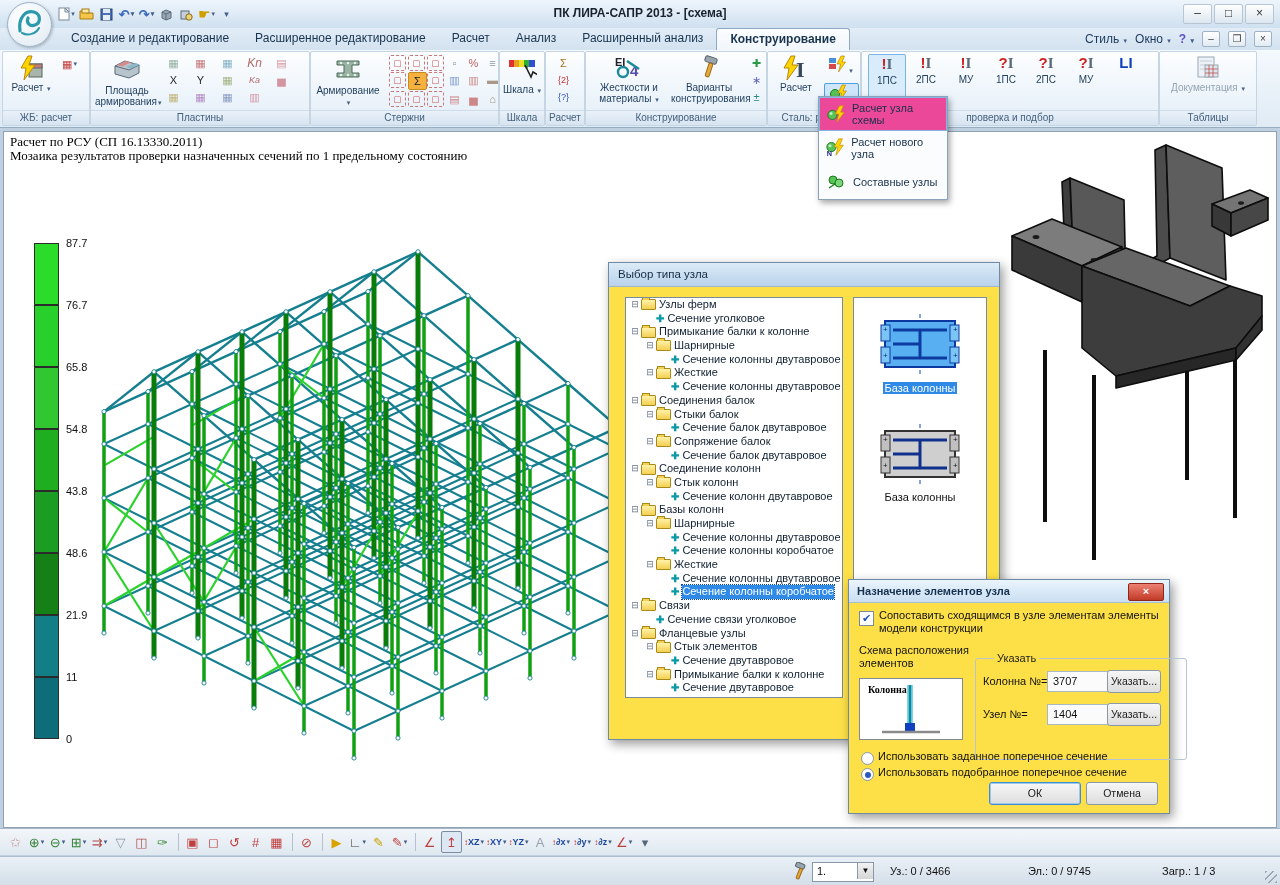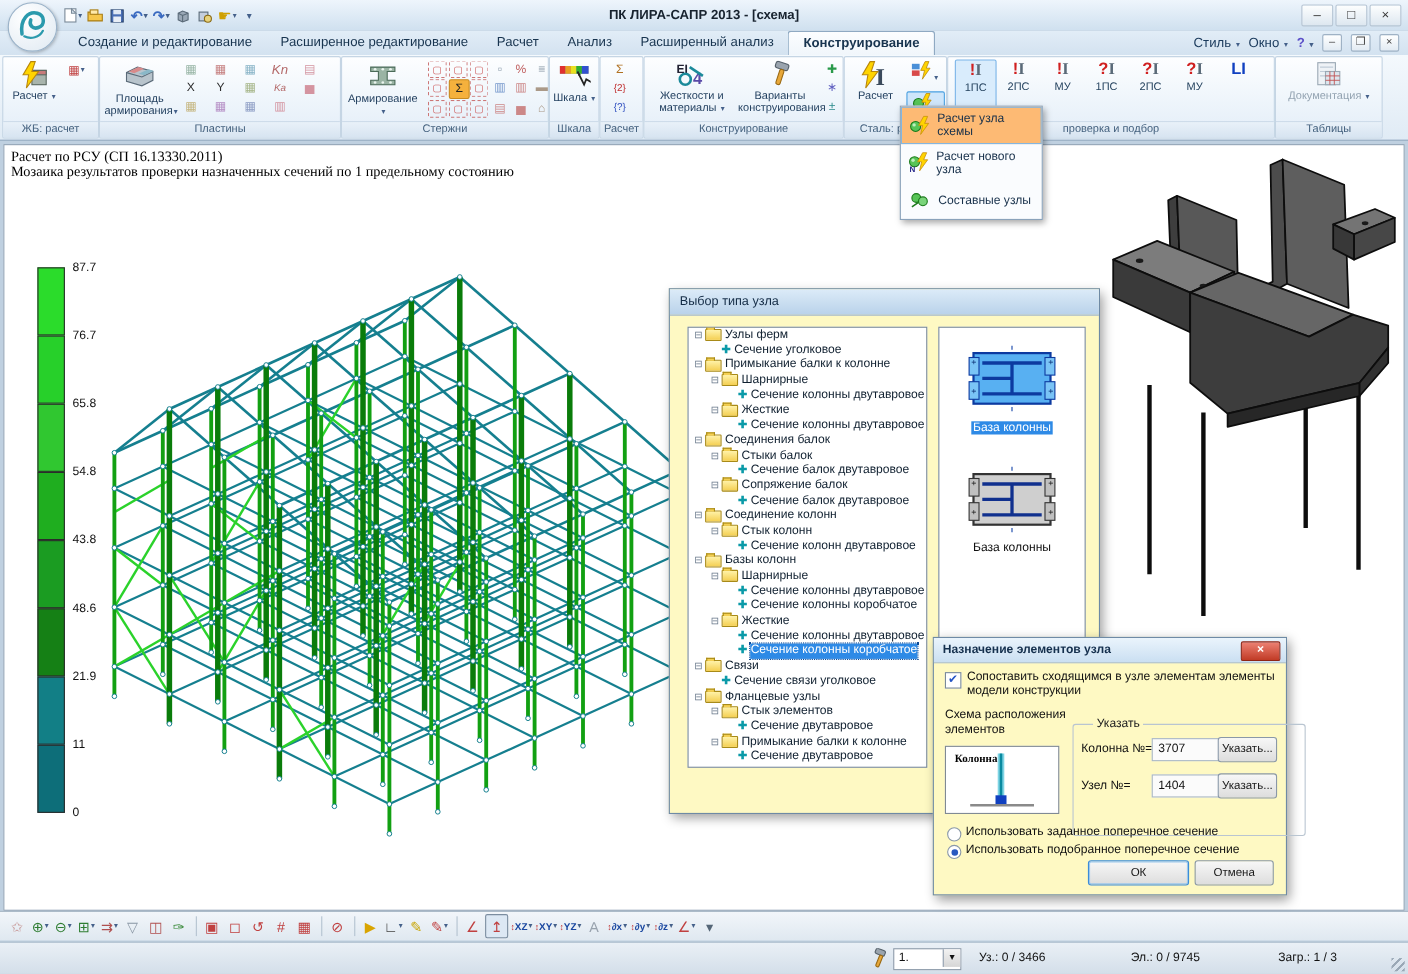--- a/index.html
+++ b/index.html
@@ -55,31 +55,31 @@
   .checkitem{position:absolute;top:2px;width:36px;height:54px;text-align:center;cursor:pointer;border-radius:2px;}
   .checkitem.hot{border:1px solid #7ab4e8;background:#d9ecfc;}
   .ck-mark{font-size:15px;font-weight:bold;display:inline-block;}
   .ck-beam{font-family:"Liberation Serif",serif;font-weight:bold;font-size:15px;color:#5a6a78;}
   .ck-sub{display:block;font-size:10px;color:#24425e;margin-top:2px;}
   
   .menu{position:absolute;left:818px;top:96px;width:128px;background:#fafcfe;
     border:1px solid #8aa2ba;box-shadow:2px 3px 6px rgba(0,0,0,.35);z-index:90;}
   .mitem{display:flex;align-items:center;gap:6px;height:34px;padding:0 6px;font-size:11px;
     color:#17304a;cursor:pointer;}
-  .mitem.sel{background:#fdba74;border:1px solid #84b6e0;height:32px;}
+  .mitem.sel{background:#ec4899;border:1px solid #84b6e0;height:32px;}
   
   .viewport{position:absolute;left:3px;top:131px;width:1272px;height:695px;background:#ffffff;
     border:1px solid #8fa2b4;overflow:hidden;}
   .infolines{position:absolute;left:6px;top:3px;font-family:"Liberation Serif",serif;
     font-size:13px;line-height:14px;}
   .legend{position:absolute;left:30px;top:111px;width:100px;height:515px;}
   .lseg{position:absolute;left:0;width:25px;height:62px;border:1px solid #2b2b2b;box-sizing:border-box;}
   .llab{position:absolute;left:32px;font-size:11px;color:#111;}
   
-  .dlg{position:absolute;background:#fef9c3;border:1px solid #6e8aa5;
+  .dlg{position:absolute;background:#fde047;border:1px solid #6e8aa5;
     box-shadow:3px 4px 10px rgba(0,0,0,.4);}
   .dlg-title{height:23px;line-height:23px;padding-left:9px;font-size:11.5px;color:#142c46;
     background:linear-gradient(#dcebf8,#b9d2ea);border-bottom:1px solid #9fb6cc;}
   .treebox{position:absolute;left:16px;top:34px;width:216px;height:399px;background:#fff;
     border:1px solid #7a8a99;overflow:hidden;}
   .trow{height:13.7px;line-height:13.7px;font-size:11px;white-space:nowrap;display:flex;
     align-items:center;color:#102030;}
   .trow .exp{font-size:9px;color:#68788a;width:10px;text-align:center;}
   .fold{display:inline-block;width:13px;height:9px;background:linear-gradient(#fff2a8,#f4cf52);
     border:1px solid #a88a18;border-radius:1px;margin:0 3px 0 1px;position:relative;}

